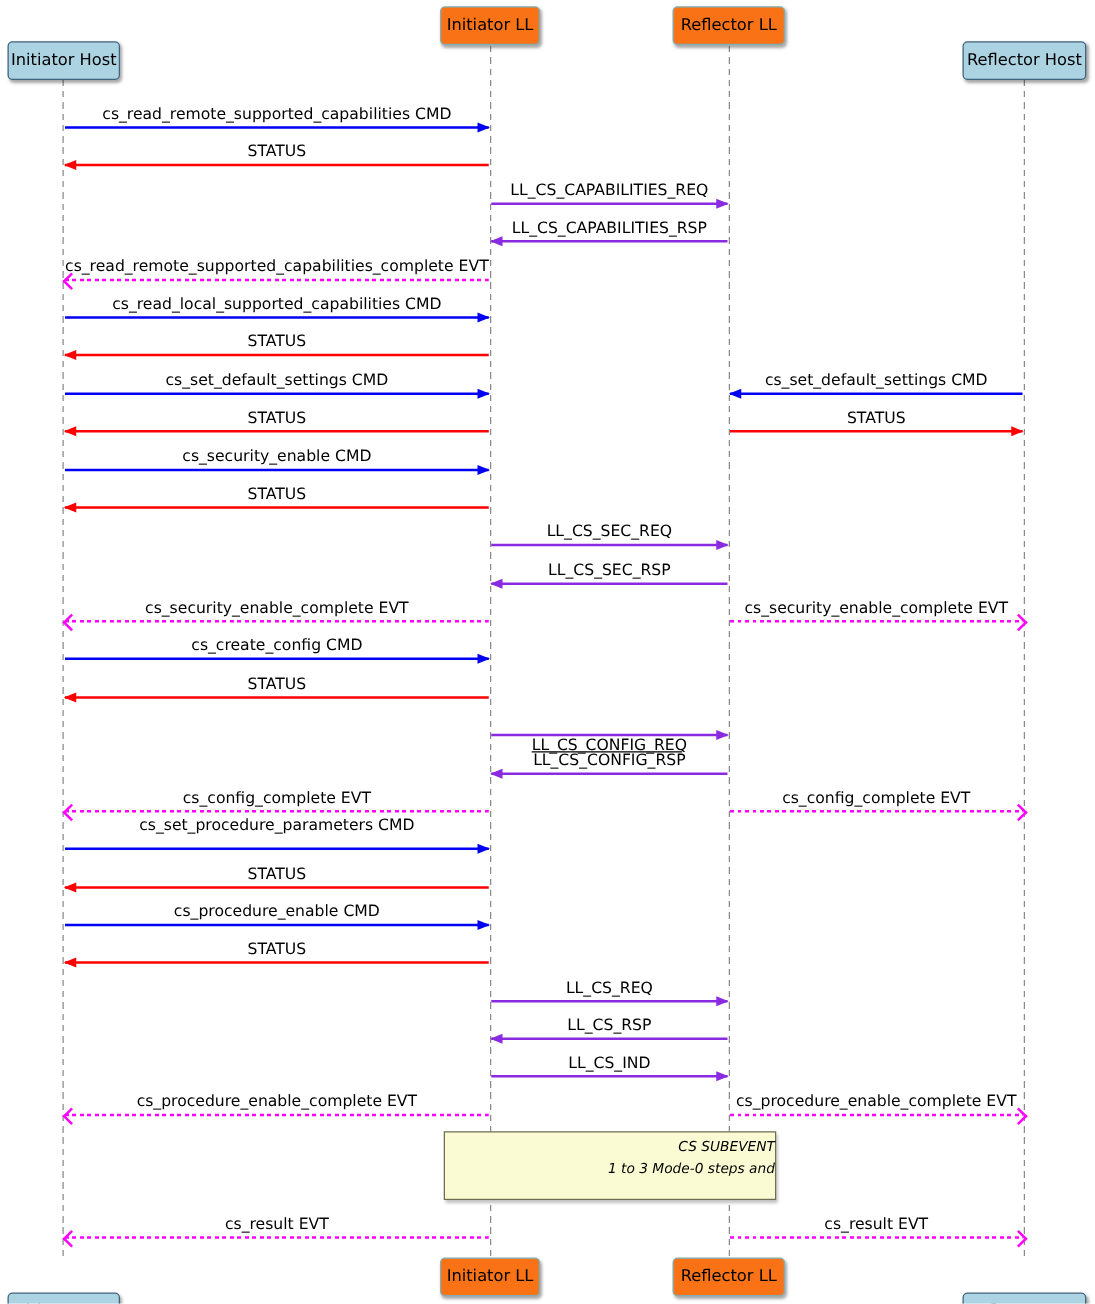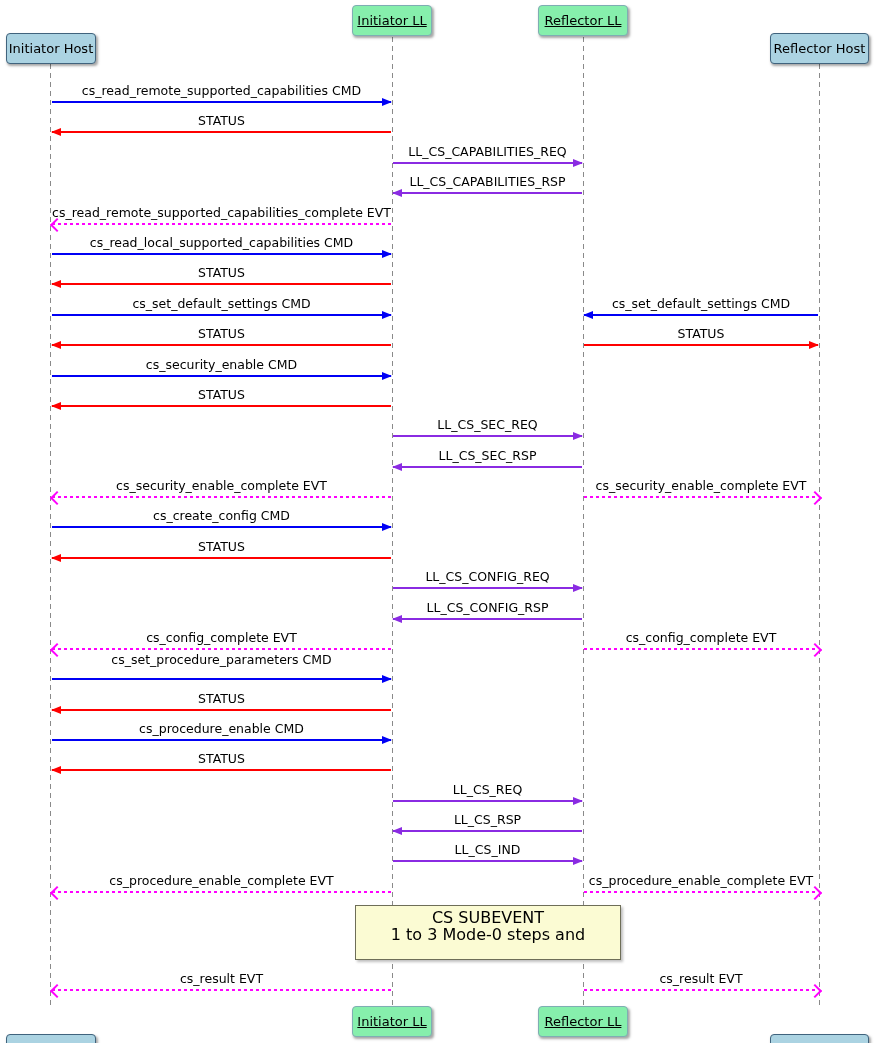--- a/index.html
+++ b/index.html
@@ -11,34 +11,35 @@
     position:absolute;top:37px;height:969px;width:1px;
     background:repeating-linear-gradient(180deg,#8a8a8a 0 5px,transparent 5px 9px);
   }
   .box{
     position:absolute;height:29px;border-radius:4px;
     display:flex;align-items:center;justify-content:center;
     font-size:13px;white-space:nowrap;
     box-shadow:1.5px 2px 2.5px rgba(0,0,0,0.35);
   }
   .host{background:#abd3e2;border:1.5px solid #40637d;margin-top:28px;}
-  .ll{background:#86efac;border:1.5px solid #7fadb3;text-decoration:underline;}
+  .ll{background:#f97316;border:1.5px solid #7fadb3;}
   .top-row{top:5px;}
   .bottom-row{top:1006px;}
   #banner{
     position:absolute;left:7px;top:52px;width:852px;height:21px;
     background:#fbfbd3;border:1px solid #6e6e58;
     font-weight:bold;font-size:13px;text-align:center;line-height:21px;
     box-shadow:1.5px 2px 2.5px rgba(0,0,0,0.25);
   }
   #note{
     position:absolute;left:355px;top:905px;width:264px;height:50px;
     background:#fbfbd3;border:1px solid #6e6e58;
-    font-size:16px;text-align:center;padding-top:3px;line-height:17px;
+    font-size:11px;text-align:right;padding-top:3px;line-height:17px;
     box-shadow:1.5px 2px 2.5px rgba(0,0,0,0.25);
+    font-style:italic;
   }
   .msg-label{
     position:absolute;text-align:center;font-size:12.5px;height:15px;line-height:15px;
     white-space:nowrap;color:#000;
   }
   .msg-line{position:absolute;height:1.5px;}
   .head{position:absolute;width:0;height:0;border-top:4px solid transparent;border-bottom:4px solid transparent;}
   .head-r{border-left:10px solid;}
   .head-l{border-right:10px solid;}
   .head-open{position:absolute;width:8px;height:8px;}
@@ -120,21 +121,21 @@
       <div class="head-open head-open-l" style="top: 493px; left: 52px; border-color: rgb(255, 0, 255);"></div>
       <div class="msg-label" style="left: 583px; width: 236px; top: 478px;">cs_security_enable_complete EVT</div>
       <div class="msg-line" style="left: 584px; width: 234px; top: 496px; background: repeating-linear-gradient(90deg, rgb(255, 0, 255) 0px, rgb(255, 0, 255) 3px, transparent 3px, transparent 6px);"></div>
       <div class="head-open head-open-r" style="top: 493px; left: 810px; border-color: rgb(255, 0, 255);"></div>
       <div class="msg-label" style="left: 51px; width: 341px; top: 508px;">cs_create_config CMD</div>
       <div class="msg-line" style="left: 52px; width: 339px; top: 526px; background: rgb(0, 0, 245);"></div>
       <div class="head head-r" style="top: 523px; left: 382px; border-left-color: rgb(0, 0, 245);"></div>
       <div class="msg-label" style="left: 51px; width: 341px; top: 539px;">STATUS</div>
       <div class="msg-line" style="left: 52px; width: 339px; top: 557px; background: rgb(255, 0, 0);"></div>
       <div class="head head-l" style="top: 554px; left: 51px; border-right-color: rgb(255, 0, 0);"></div>
-      <div class="msg-label" style="left: 392px; width: 191px; top: 569px;">LL_CS_CONFIG_REQ</div>
+      <div class="msg-label" style="left: 392px; width: 191px; top: 588px; text-decoration: underline;">LL_CS_CONFIG_REQ</div>
       <div class="msg-line" style="left: 393px; width: 189px; top: 587px; background: rgb(138, 43, 226);"></div>
       <div class="head head-r" style="top: 584px; left: 573px; border-left-color: rgb(138, 43, 226);"></div>
       <div class="msg-label" style="left: 392px; width: 191px; top: 600px;">LL_CS_CONFIG_RSP</div>
       <div class="msg-line" style="left: 393px; width: 189px; top: 618px; background: rgb(138, 43, 226);"></div>
       <div class="head head-l" style="top: 615px; left: 392px; border-right-color: rgb(138, 43, 226);"></div>
       <div class="msg-label" style="left: 51px; width: 341px; top: 630px;">cs_config_complete EVT</div>
       <div class="msg-line" style="left: 52px; width: 339px; top: 648px; background: repeating-linear-gradient(90deg, rgb(255, 0, 255) 0px, rgb(255, 0, 255) 3px, transparent 3px, transparent 6px);"></div>
       <div class="head-open head-open-l" style="top: 645px; left: 52px; border-color: rgb(255, 0, 255);"></div>
       <div class="msg-label" style="left: 583px; width: 236px; top: 630px;">cs_config_complete EVT</div>
       <div class="msg-line" style="left: 584px; width: 234px; top: 648px; background: repeating-linear-gradient(90deg, rgb(255, 0, 255) 0px, rgb(255, 0, 255) 3px, transparent 3px, transparent 6px);"></div>

